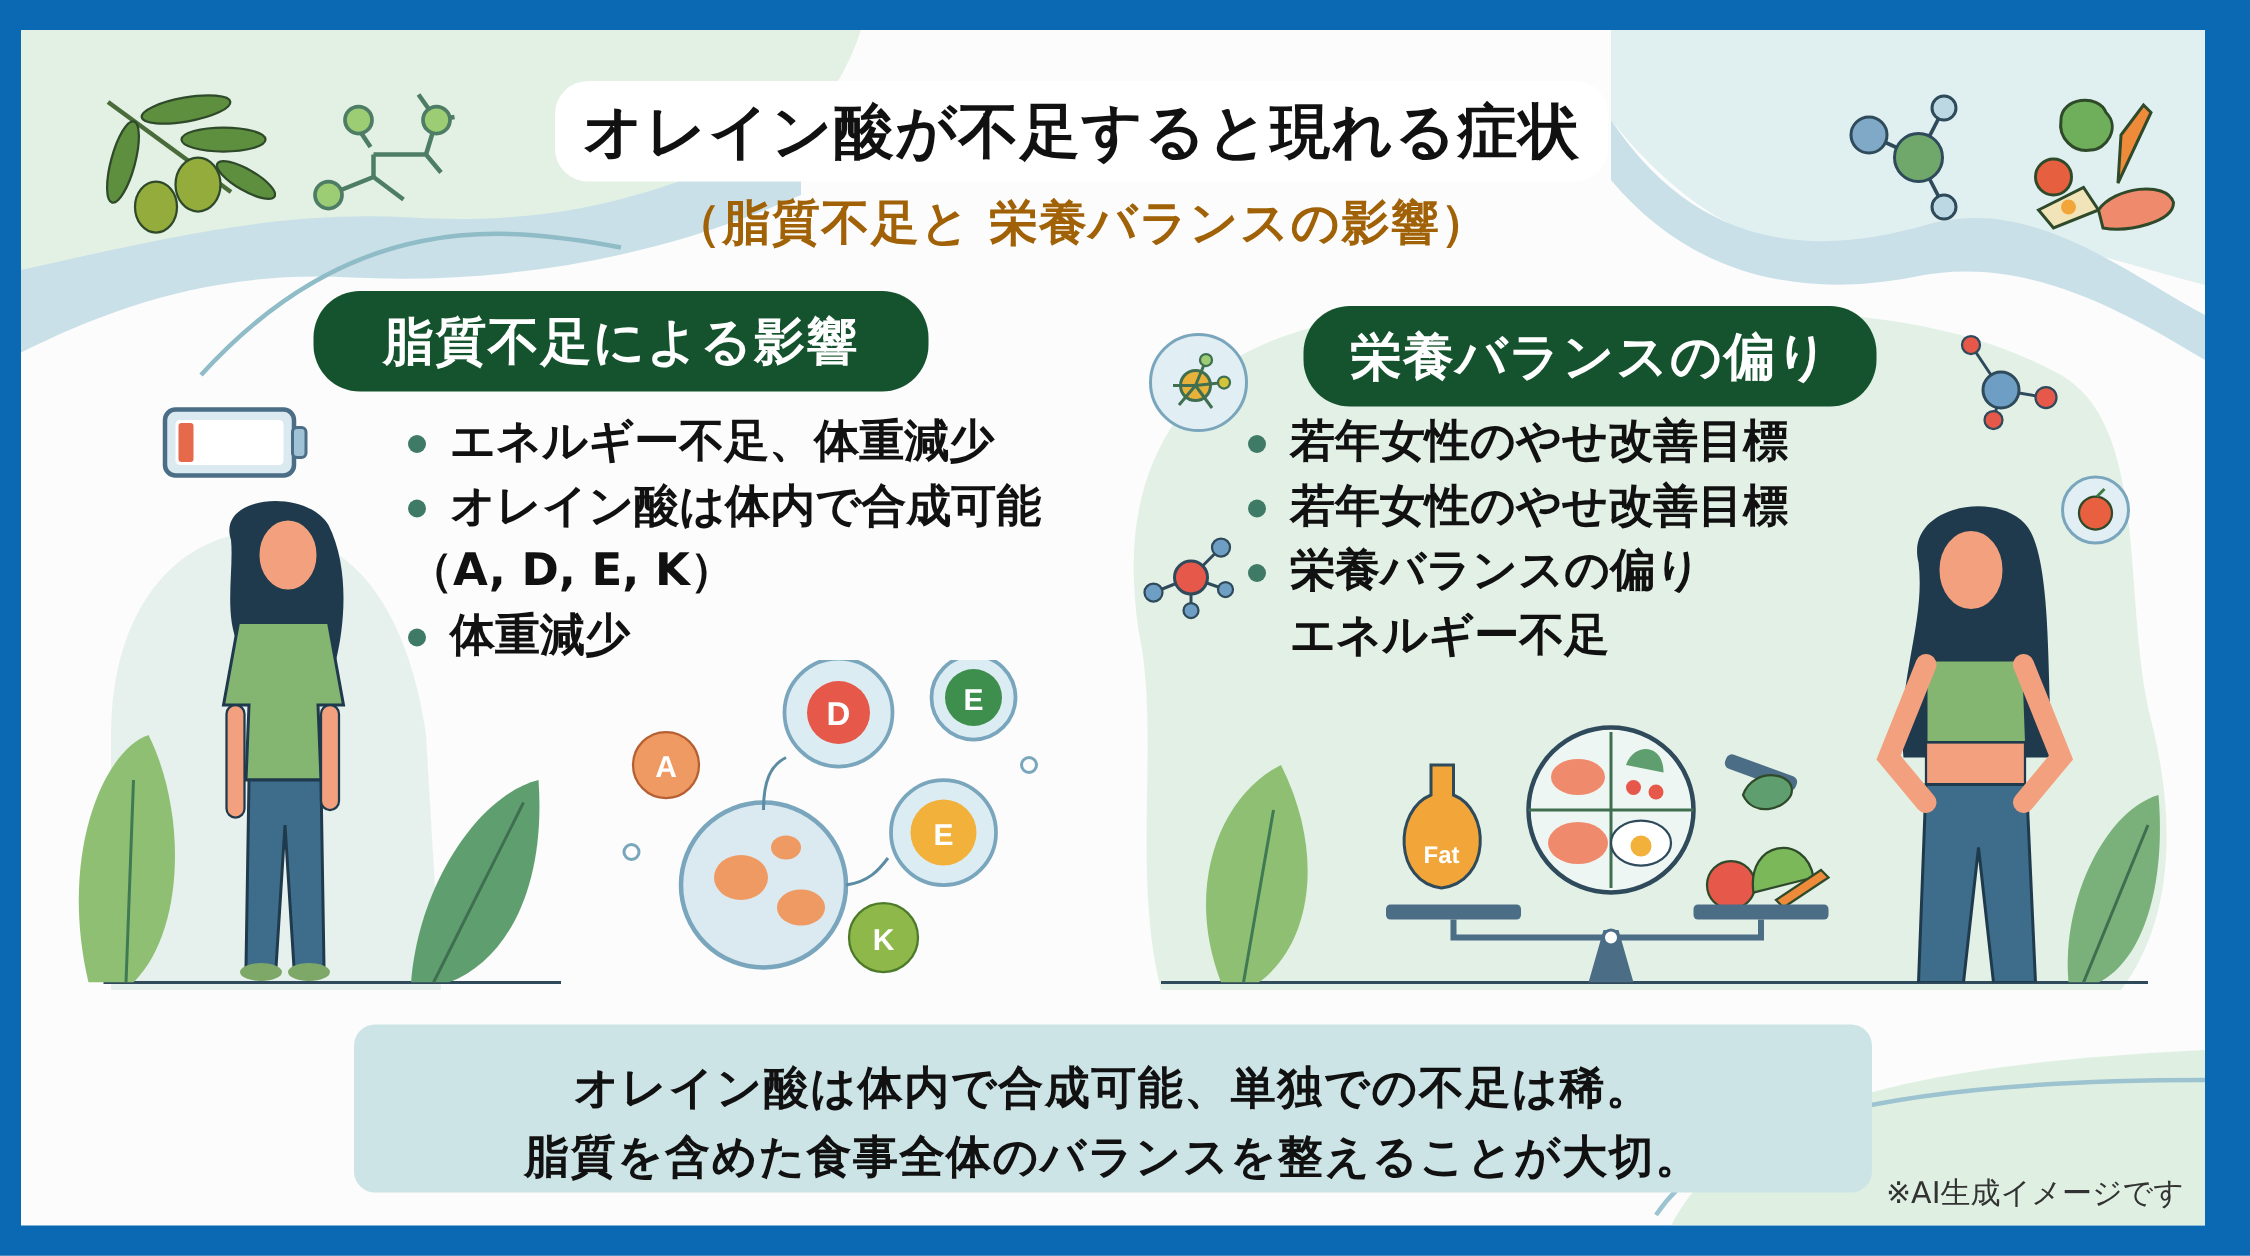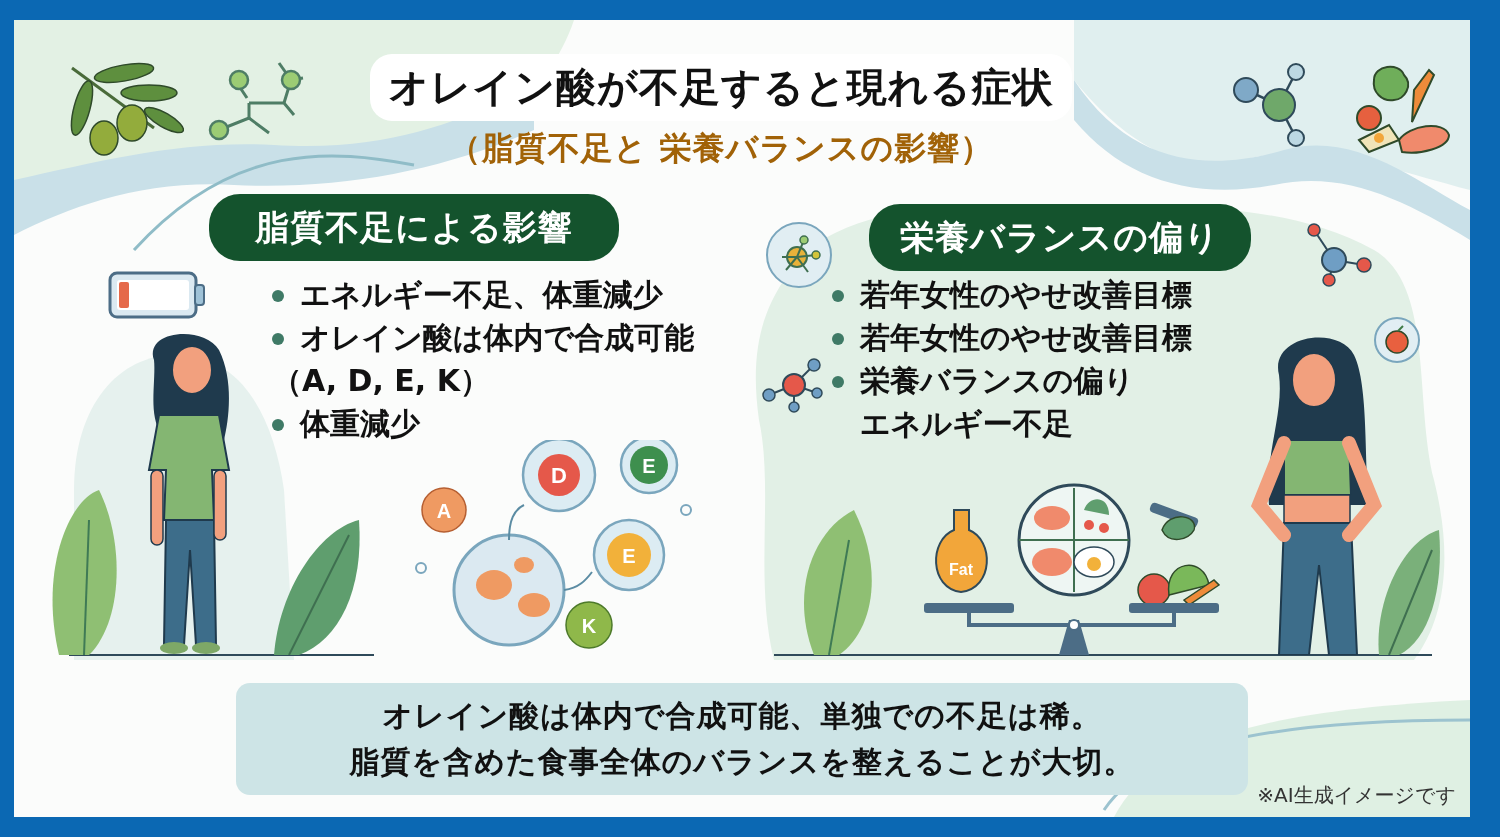--- a/index.html
+++ b/index.html
@@ -37,21 +37,21 @@
   .bullets li .dot {
     position: absolute; left: 0; top: 17px; width: 12px; height: 12px;
     border-radius: 50%; background: #3f7a66;
   }
   .bullets li .cont { display: block; margin-left: -28px; padding-left: 0; }
   .bullets-left { left: 258px; top: 253px; }
   .bullets-right { left: 818px; top: 253px; }
   .bottom-box {
     position: absolute; left: 222px; top: 663px; width: 1012px; height: 112px;
     background: #cde4e6; border-radius: 14px;
-    display: flex; flex-direction: column; justify-content: center; align-items: center;
+    display: flex; flex-direction: column; justify-content: flex-end; align-items: center;
   }
   .bottom-box div { font-size: 30px; font-weight: bold; color: #111; line-height: 46px; letter-spacing: 1px; }
   .note {
     position: absolute; right: 14px; bottom: 8px; font-size: 20px; color: #333;
   }
   .ill { position: absolute; }
 </style>
 </head>
 <body>
 

